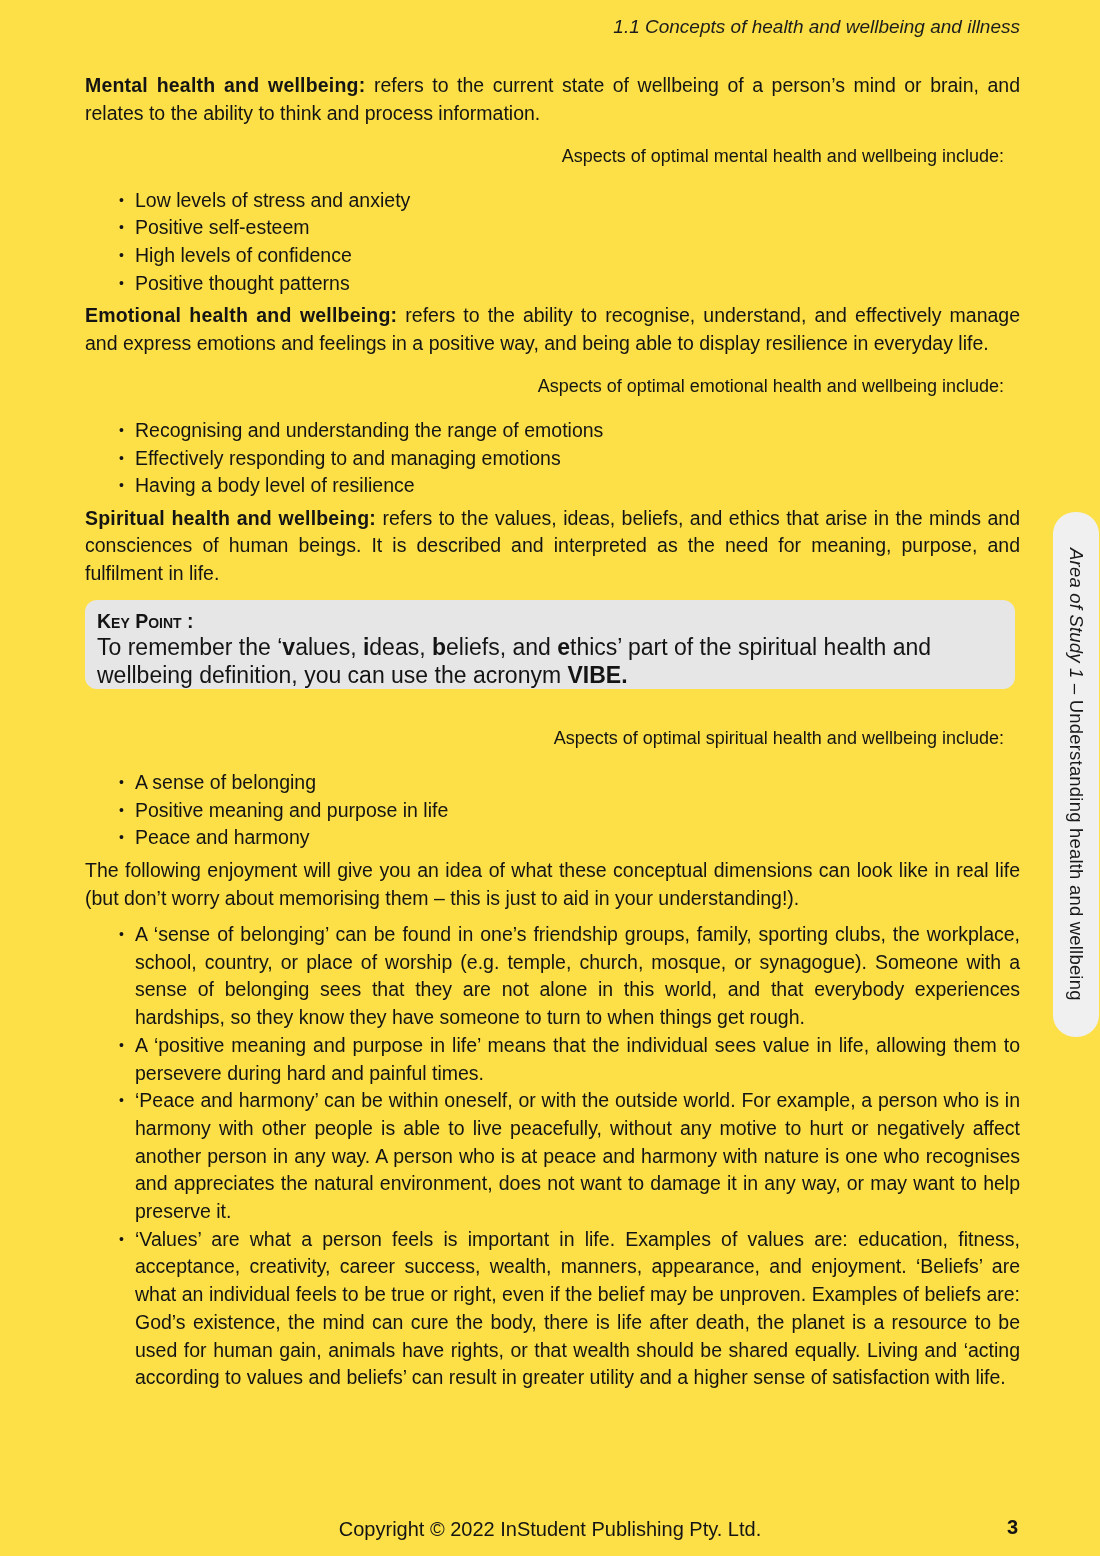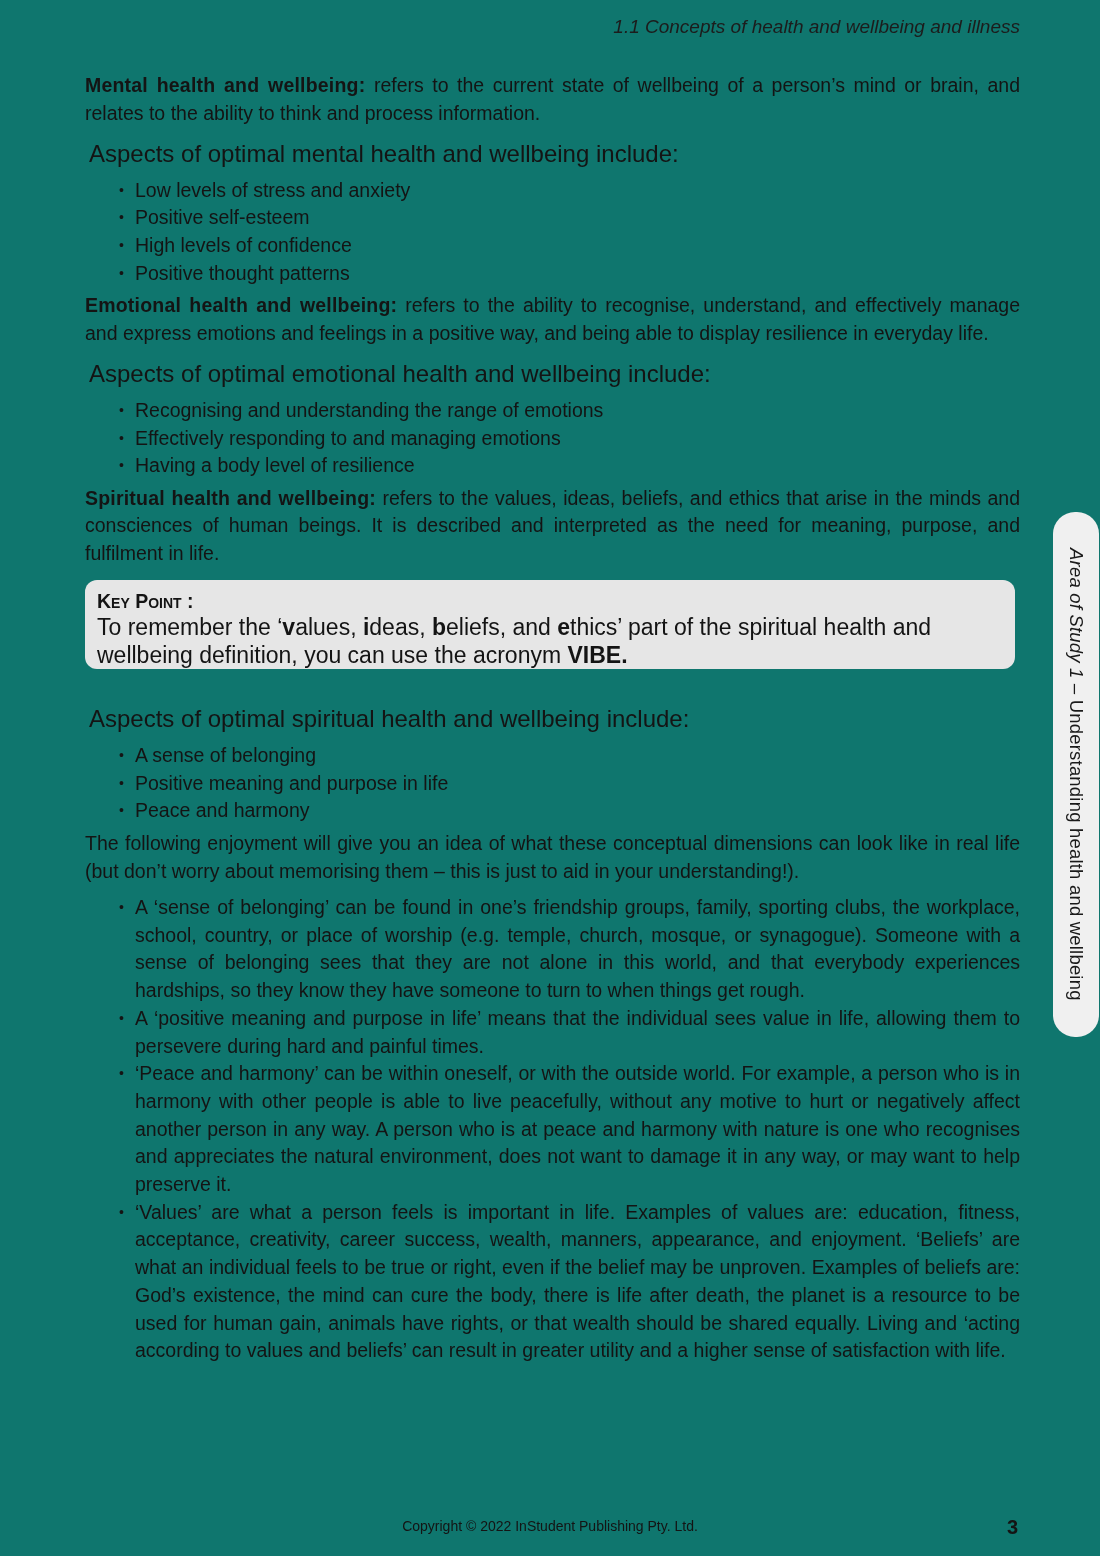--- a/index.html
+++ b/index.html
@@ -1,20 +1,20 @@
 <!DOCTYPE html>
 <html><head>
 <meta charset="utf-8">
 <style>
   html, body { margin: 0; padding: 0; background: #ffffff; }
   .page {
     position: relative;
     width: 1100px;
     height: 1556px;
-    background: #0f766e;
+    background: #fde047;
     font-family: "Liberation Sans", sans-serif;
     color: #141414;
     overflow: hidden;
   }
   .content {
     position: absolute;
     left: 85px;
     top: 15px;
     width: 935px;
   }
@@ -27,23 +27,24 @@
     color: #1c1c1c;
   }
   p.def {
     margin: 4px 0 13px 0;
     font-size: 19.5px;
     line-height: 27.5px;
     text-align: justify;
   }
   p.def b { letter-spacing: 0.2px; }
   p.intro {
-    margin: 4px;
-    font-size: 24px;
+    margin: 16px;
+    font-size: 18px;
     line-height: 27.5px;
+    text-align: right;
   }
   ul.blist {
     list-style: none;
     margin: 9px 0 5px 0;
     padding: 0 0 0 50px;
   }
   ul.blist li {
     position: relative;
     font-size: 19.5px;
     line-height: 27.7px;
@@ -102,21 +103,21 @@
     color: #1a1a1a;
     white-space: nowrap;
   }
   .side-tab-text .it { font-style: italic; }
   .footer-copy {
     position: absolute;
     left: 0;
     right: 0;
     top: 1518px;
     text-align: center;
-    font-size: 14px;
+    font-size: 20px;
     color: #141414;
   }
   .footer-page {
     position: absolute;
     right: 82px;
     top: 1516px;
     font-size: 20px;
     font-weight: bold;
     color: #141414;
   }

